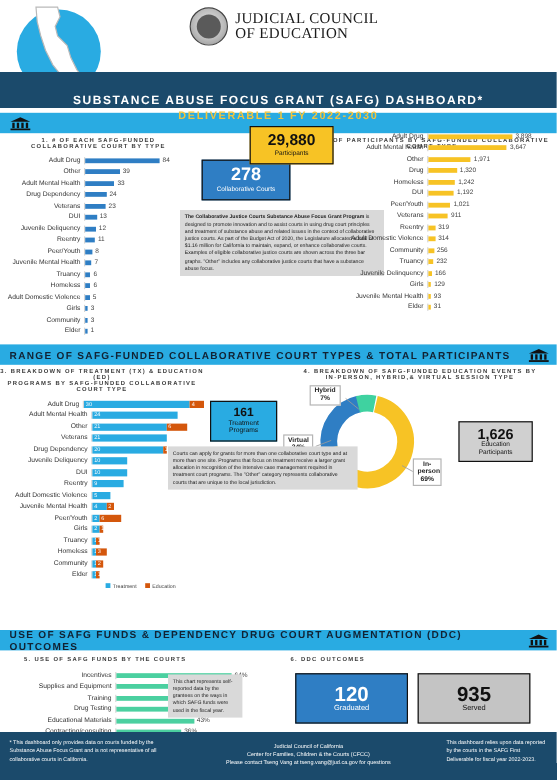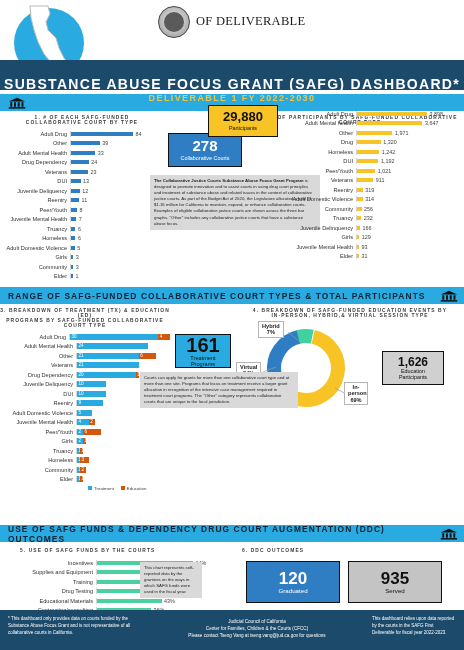--- a/index.html
+++ b/index.html
@@ -22,21 +22,21 @@
           background: radial-gradient(circle at 50% 45%, #e8e8e8 0%, #bdbdbd 55%, #8d8d8d 100%);
           position: relative; }
   .seal:after { content:""; position:absolute; left:5px; top:5px; right:5px; bottom:5px;
                 border-radius:50%; background:#5a5a5a; }
   .jc-text { line-height: 1.08; }
   .jc-text div { font-family: "Liberation Serif", serif; font-size: 12.5px; letter-spacing: .3px; color: #1a1a1a; }
   .title-band {
     height: 30px; background: #1b4a6b; position: relative; z-index: 3;
     display: flex; flex-direction: column; align-items: center; justify-content: center;
   }
-  .title-main { color: #ffffff; font-size: 14px; font-weight: bold; letter-spacing: 1.3px; margin-top: 29px; }
+  .title-main { color: #ffffff; font-size: 10px; font-weight: bold; letter-spacing: 1.3px; margin-top: 29px; }
   .title-sub  { color: #f2c43d; font-size: 9px; font-weight: bold; letter-spacing: 1.4px; margin-top:1px;}
 
   
   .sec-head {
     background: #29abe2; height: 17px; display: flex; align-items: center;
     justify-content: space-between; padding: 0 6px 0 8px; margin-top: 4px;
   }
   .sec-head-txt { color: #123; font-size: 8.4px; font-weight: bold; letter-spacing: 1.1px; }
   .pillar { width: 18px; height: 12px; }
 
@@ -76,21 +76,22 @@
 <body>
 
 <div class="top-band">
   <div class="ca-circle"></div>
   <svg class="ca-map" width="50" height="74" viewBox="0 0 50 74">
     <path d="M4 2 L22 2 L24 10 L20 18 L22 26 L30 34 L33 44 L38 54 L44 62 L44 70 L34 70 L26 60 L18 50 L12 38 L8 26 L5 14 Z" fill="#ffffff" stroke="#b9b9b9" stroke-width="1"></path>
   </svg>
   <div class="jc-logo">
     <div class="seal"></div>
     <div class="jc-text">
-      <div>OF DELIVERABLE</div>
+      <div>JUDICIAL COUNCIL</div>
+      <div>OF EDUCATION</div>
     </div>
   </div>
 </div>
 
 <div class="title-band">
   <div class="title-main">SUBSTANCE ABUSE FOCUS GRANT (SAFG) DASHBOARD*</div>
   <div class="title-sub">DELIVERABLE 1 FY 2022-2030</div>
 </div>
 
 <div class="sec-head">
@@ -485,21 +486,21 @@
           </div>
         </div>
       </div>
     <div class="legend" id="chart3-legend" style="margin:2px 0 0 88px;">
         <div><span class="sw" style="background:#29abe2"></span>Treatment</div>
         <div><span class="sw" style="background:#d4570c"></span>Education</div>
       </div>
   </div>
   <div style="width:66px; padding-top:30px;">
     <div class="statbox" id="sb-tx" style="width: 56px; height: 34px; margin: 0px auto; background: rgb(41, 171, 226); color: rgb(17, 17, 17);">
-      <div class="num" style="font-size:20px;">161</div>
+      <div class="num" style="font-size:10px;">161</div>
       <div class="cap" style="font-size:5.6px;">Treatment</div>
       <div class="cap" style="font-size:5.6px;">Programs</div>
     </div>
     <div class="statbox" id="sb-ed" style="width: 56px; height: 30px; margin: 6px auto 0px; background: rgb(212, 87, 12); color: rgb(255, 255, 255);">
       <div class="num" style="font-size:13px;">27</div>
       <div class="cap" style="font-size:5.6px;">Education</div>
       <div class="cap" style="font-size:5.6px;">Programs</div>
     </div>
   </div>
   <div style="width:228px; padding-top:4px; position:relative;">

